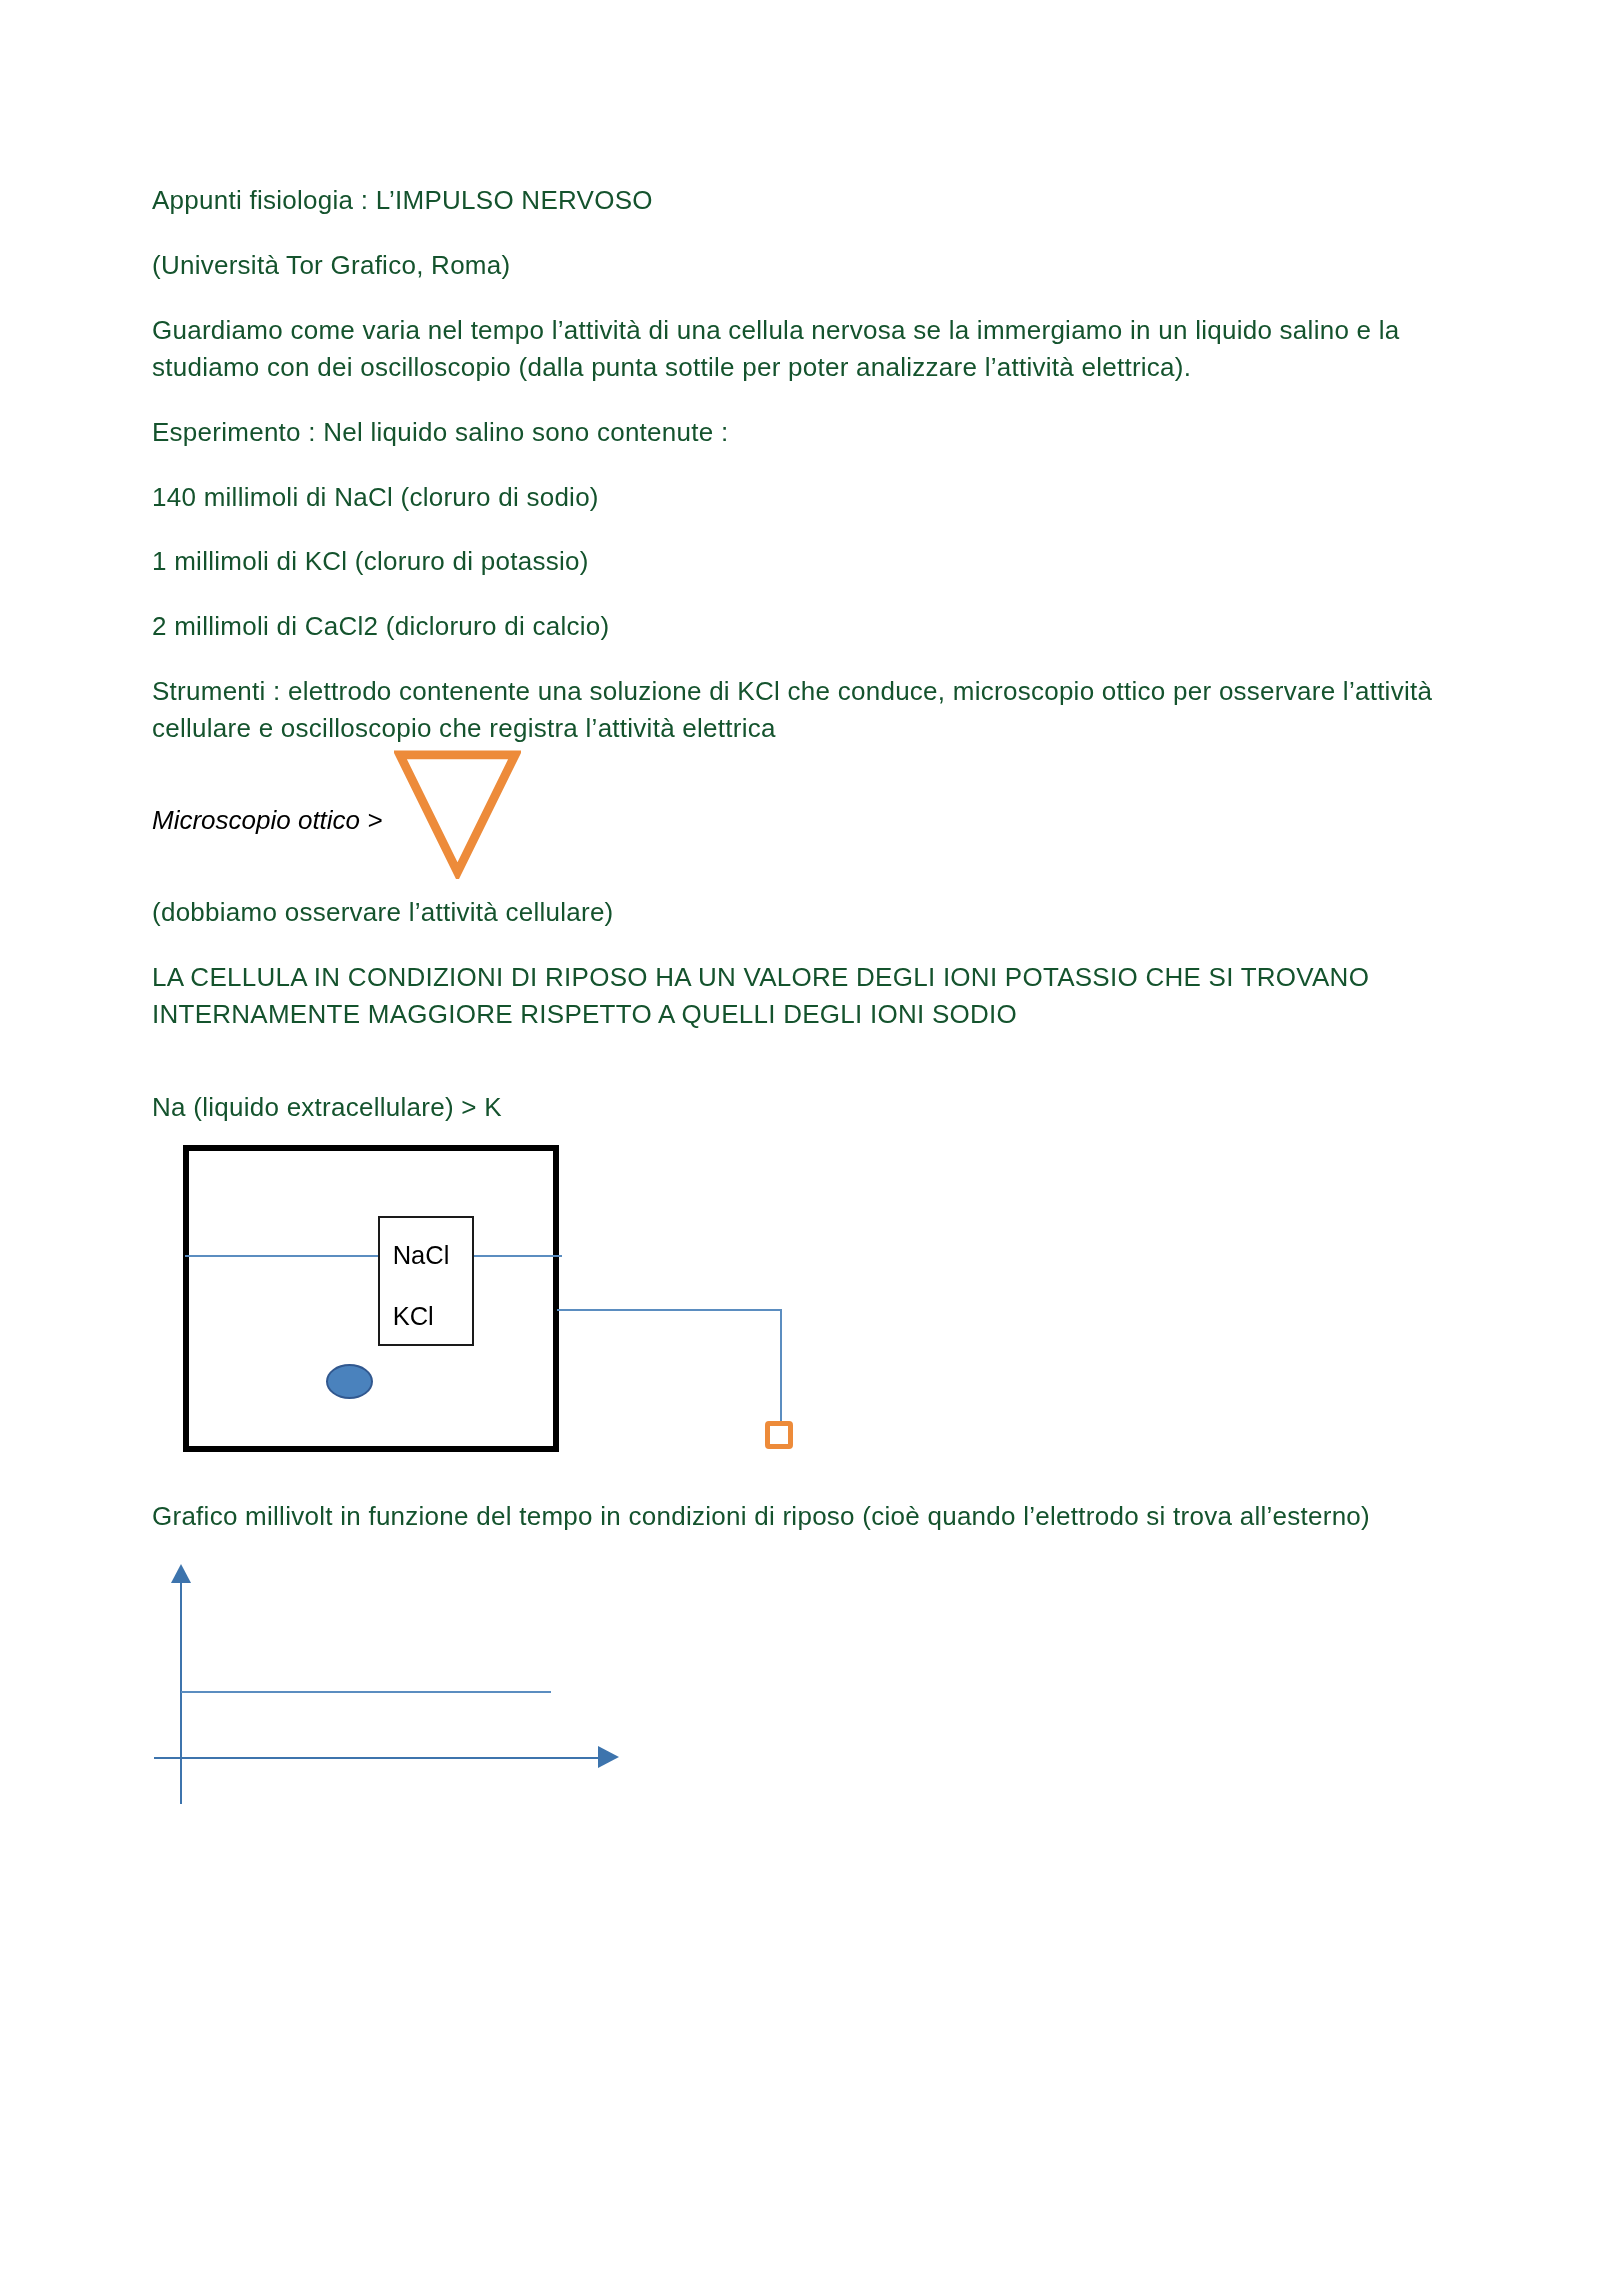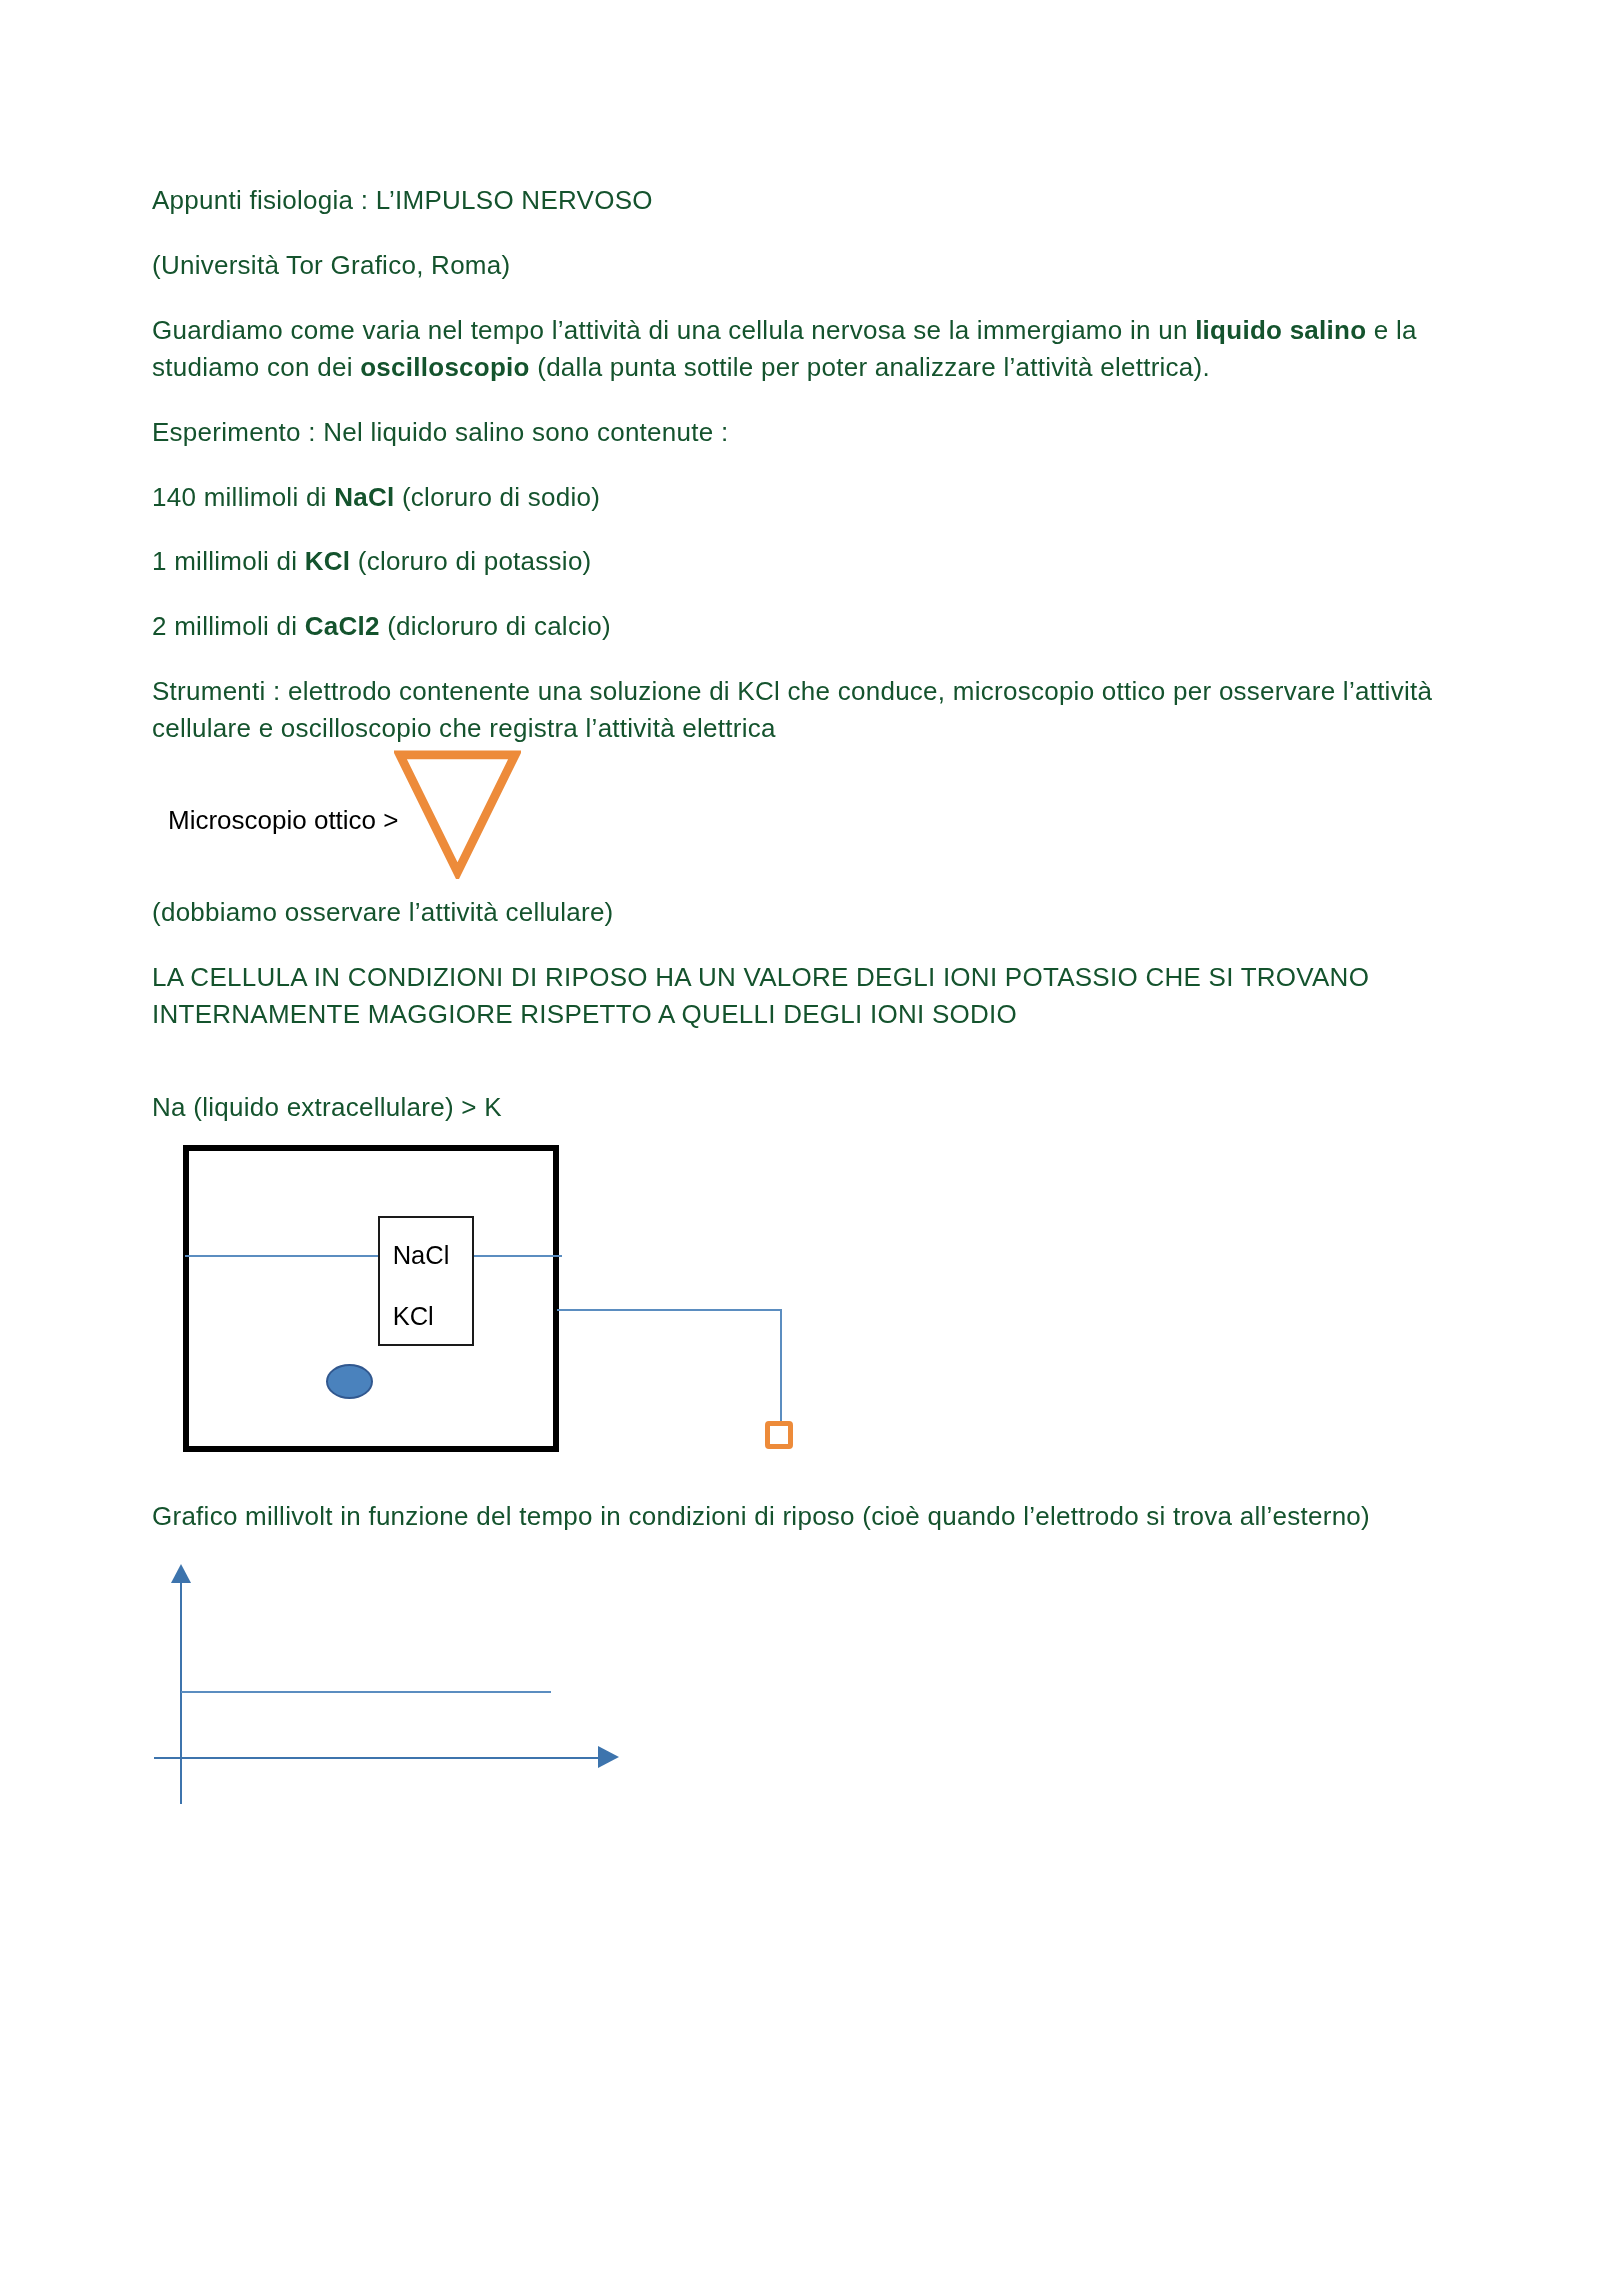--- a/index.html
+++ b/index.html
@@ -25,33 +25,34 @@
     width: 1304px;
   }
   p.para {
     margin: 0 0 0 0;
     font-size: 26px;
     line-height: 1.42;
     letter-spacing: 0.01em;
     color: #14532d;
   }
   .gap-sm { height: 28px; }
-  strong { font-weight: bold; }
+  strong { font-weight: normal; }
 
   
   .micro-row {
     position: relative;
     height: 147px;
   }
   .micro-label {
     position: absolute;
-    left: 16px;
+    left: 0;
     top: 58px;
     font-size: 26px;
     white-space: nowrap;
+    font-style: italic;
   }
   .triangle-wrap {
     position: absolute;
     left: 242px;
     top: 0px;
     width: 127px;
     height: 132px;
   }
 
   

